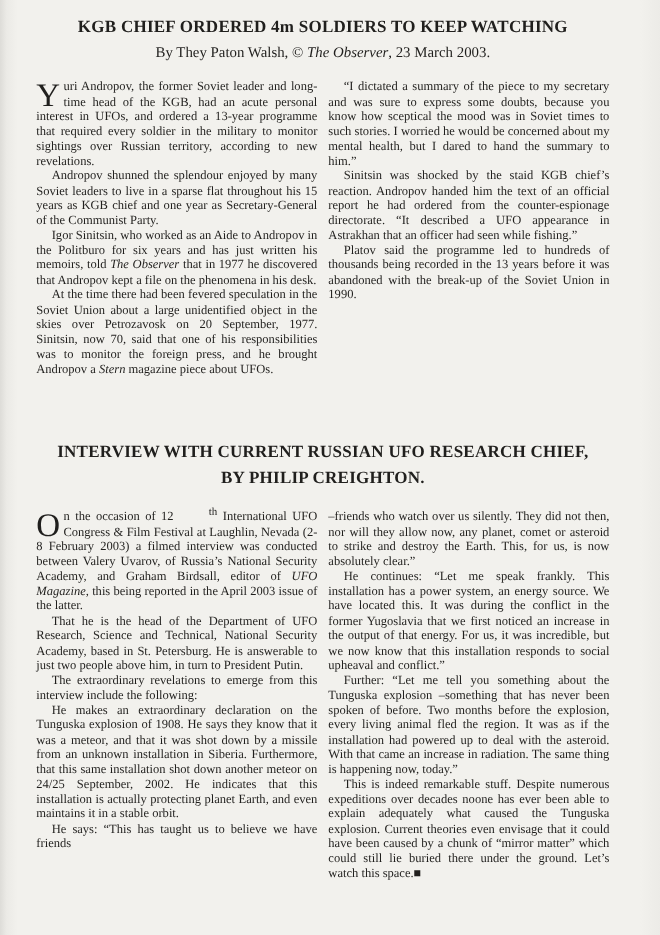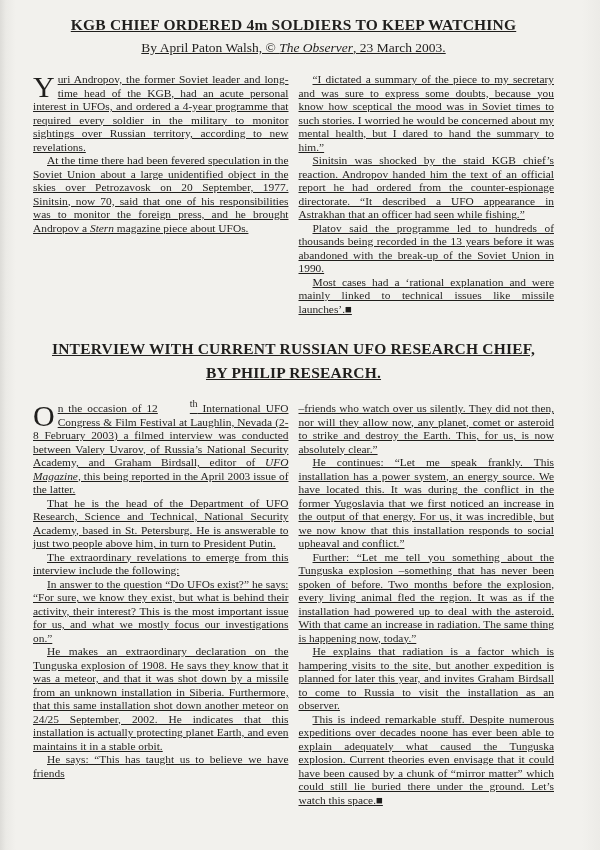--- a/index.html
+++ b/index.html
@@ -3,21 +3,21 @@
 <meta charset="utf-8">
 <style>
   * { margin: 0; padding: 0; box-sizing: border-box; }
   html, body { width: 600px; height: 850px; }
   body {
     font-family: "Liberation Serif", serif;
     color: #201f1d;
     background: linear-gradient(90deg, #dddcd8 0px, #ebeae6 6px, #f2f1ed 16px, #f2f1ed 97%, #ecebe7 100%);
     overflow: hidden;
   }
-  .page { padding: 13px 46px 0 33px; text-decoration: underline; }
+  .page { padding: 13px 46px 0 33px; }
   .article-head { text-align: center; }
   .article-title {
     font-size: 15.5px;
     font-weight: bold;
     line-height: 1.55;
     letter-spacing: 0.2px;
   }
   .byline { font-size: 13.5px; margin-top: 3px; }
   .columns { display: flex; gap: 10px; margin-top: 17px; }
   .col { flex: 1; min-width: 0; }
@@ -26,67 +26,66 @@
     line-height: 13.5px;
     text-align: justify;
   }
   .col p.indent { text-indent: 14px; }
   .dropcap {
     float: left;
     font-size: 30px;
     line-height: 23px;
     padding: 2px 3px 0 0;
   }
-  .article-head.second { margin-top: 21px; }
+  .article-head.second { margin-top: 56px; }
   sup { font-size: 10px; vertical-align: super; line-height: 0; margin-left: 32px; }
   .italic { font-style: italic; }
 </style>
 </head>
 <body>
 
 <div class="page">
 
   <header class="article-head">
     <h1 class="article-title">
       <span>KGB CHIEF ORDERED 4m SOLDIERS TO KEEP WATCHING</span><br>
     </h1>
-    <div class="byline"><span>By April Paton Walsh, © </span><span class="italic">The Observer</span><span>, 23 March 2003.</span></div>
+    <div class="byline"><span>By They Paton Walsh, © </span><span class="italic">The Observer</span><span>, 23 March 2003.</span></div>
   </header>
 
   <section class="columns">
     <div class="col">
-        <p><span class="dropcap">Y</span><span>uri Andropov, the former Soviet leader and long-time head of the KGB, had an acute personal interest in UFOs, and ordered a 4-year programme that required every soldier in the military to monitor sightings over Russian territory, according to new revelations.</span></p>
+        <p><span class="dropcap">Y</span><span>uri Andropov, the former Soviet leader and long-time head of the KGB, had an acute personal interest in UFOs, and ordered a 13-year programme that required every soldier in the military to monitor sightings over Russian territory, according to new revelations.</span></p>
+        <p class="indent"><span>Andropov shunned the splendour enjoyed by many Soviet leaders to live in a sparse flat throughout his 15 years as KGB chief and one year as Secretary-General of the Communist Party.</span></p>
+        <p class="indent"><span>Igor Sinitsin, who worked as an Aide to Andropov in the Politburo for six years and has just written his memoirs, told </span><span class="italic">The Observer</span><span> that in 1977 he discovered that Andropov kept a file on the phenomena in his desk.</span></p>
         <p class="indent"><span>At the time there had been fevered speculation in the Soviet Union about a large unidentified object in the skies over Petrozavosk on 20 September, 1977.  Sinitsin, now 70, said that one of his responsibilities was to monitor the foreign press, and he brought Andropov a </span><span class="italic">Stern</span><span> magazine piece about UFOs.</span></p>
       </div>
     <div class="col">
         <p class="indent"><span>“I dictated a summary of the piece to my secretary and was sure to express some doubts, because you know how sceptical the mood was in Soviet times to such stories.  I worried he would be concerned about my mental health, but I dared to hand the summary to him.”</span></p>
         <p class="indent"><span>Sinitsin was shocked by the staid KGB chief’s reaction.  Andropov handed him the text of an official report he had ordered from the counter-espionage directorate.  “It described a UFO appearance in Astrakhan that an officer had seen while fishing.”</span></p>
         <p class="indent"><span>Platov said the programme led to hundreds of thousands being recorded in the 13 years before it was abandoned with the break-up of the Soviet Union in 1990.</span></p>
-        <p class="indent"><span>Most cases had a ‘rational explanation and were mainly linked to technical issues like missile launches’.■</span></p>
       </div>
   </section>
 
   <header class="article-head second">
     <h1 class="article-title">
       <span>INTERVIEW WITH CURRENT RUSSIAN UFO RESEARCH CHIEF,</span><br>
-      <span>BY PHILIP RESEARCH.</span>
+      <span>BY PHILIP CREIGHTON.</span>
     </h1>
   </header>
 
   <section class="columns">
     <div class="col">
         <p><span class="dropcap">O</span><span>n the occasion of 12</span><sup>th</sup><span> International UFO Congress &amp; Film Festival at Laughlin, Nevada (2-8 February 2003) a filmed interview was conducted between Valery Uvarov, of Russia’s National Security Academy, and Graham Birdsall, editor of </span><span class="italic">UFO Magazine</span><span>, this being reported in the April 2003 issue of the latter.</span></p>
         <p class="indent"><span>That he is the head of the Department of UFO Research, Science and Technical, National Security Academy, based in St. Petersburg.  He is answerable to just two people above him, in turn to President Putin.</span></p>
         <p class="indent"><span>The extraordinary revelations to emerge from this interview include the following:</span></p>
-        <p class="indent"><span>In answer to the question “Do UFOs exist?” he says: “For sure, we know they exist, but what is behind their activity, their interest?  This is the most important issue for us, and what we mostly focus our investigations on.”</span></p>
         <p class="indent"><span>He makes an extraordinary declaration on the Tunguska explosion of 1908.  He says they know that it was a meteor, and that it was shot down by a missile from an unknown installation in Siberia.  Furthermore, that this same installation shot down another meteor on 24/25 September, 2002.  He indicates that this installation is actually protecting planet Earth, and even maintains it in a stable orbit.</span></p>
         <p class="indent"><span>He says: “This has taught us to believe we have friends</span></p>
       </div>
     <div class="col">
         <p><span>–friends who watch over us silently.  They did not then, nor will they allow now, any planet, comet or asteroid to strike and destroy the Earth.  This, for us, is now absolutely clear.”</span></p>
         <p class="indent"><span>He continues:  “Let me speak frankly.  This installation has a power system, an energy source.  We have located this.  It was during the conflict in the former Yugoslavia that we first noticed an increase in the output of that energy.  For us, it was incredible, but we now know that this installation responds to social upheaval and conflict.”</span></p>
         <p class="indent"><span>Further:  “Let me tell you something about the Tunguska explosion –something that has never been spoken of before.  Two months before the explosion, every living animal fled the region.  It was as if the installation had powered up to deal with the asteroid.  With that came an increase in radiation.  The same thing is happening now, today.”</span></p>
-        <p class="indent"><span>He explains that radiation is a factor which is hampering visits to the site, but another expedition is planned for later this year, and invites Graham Birdsall to come to Russia to visit the installation as an observer.</span></p>
         <p class="indent"><span>This is indeed remarkable stuff.  Despite numerous expeditions over decades noone has ever been able to explain adequately what caused the Tunguska explosion. Current theories even envisage that it could have been caused by a chunk of “mirror matter” which could still lie buried there under the ground.  Let’s watch this space.■</span></p>
       </div>
   </section>
 
 </div>
 
 </body></html>

